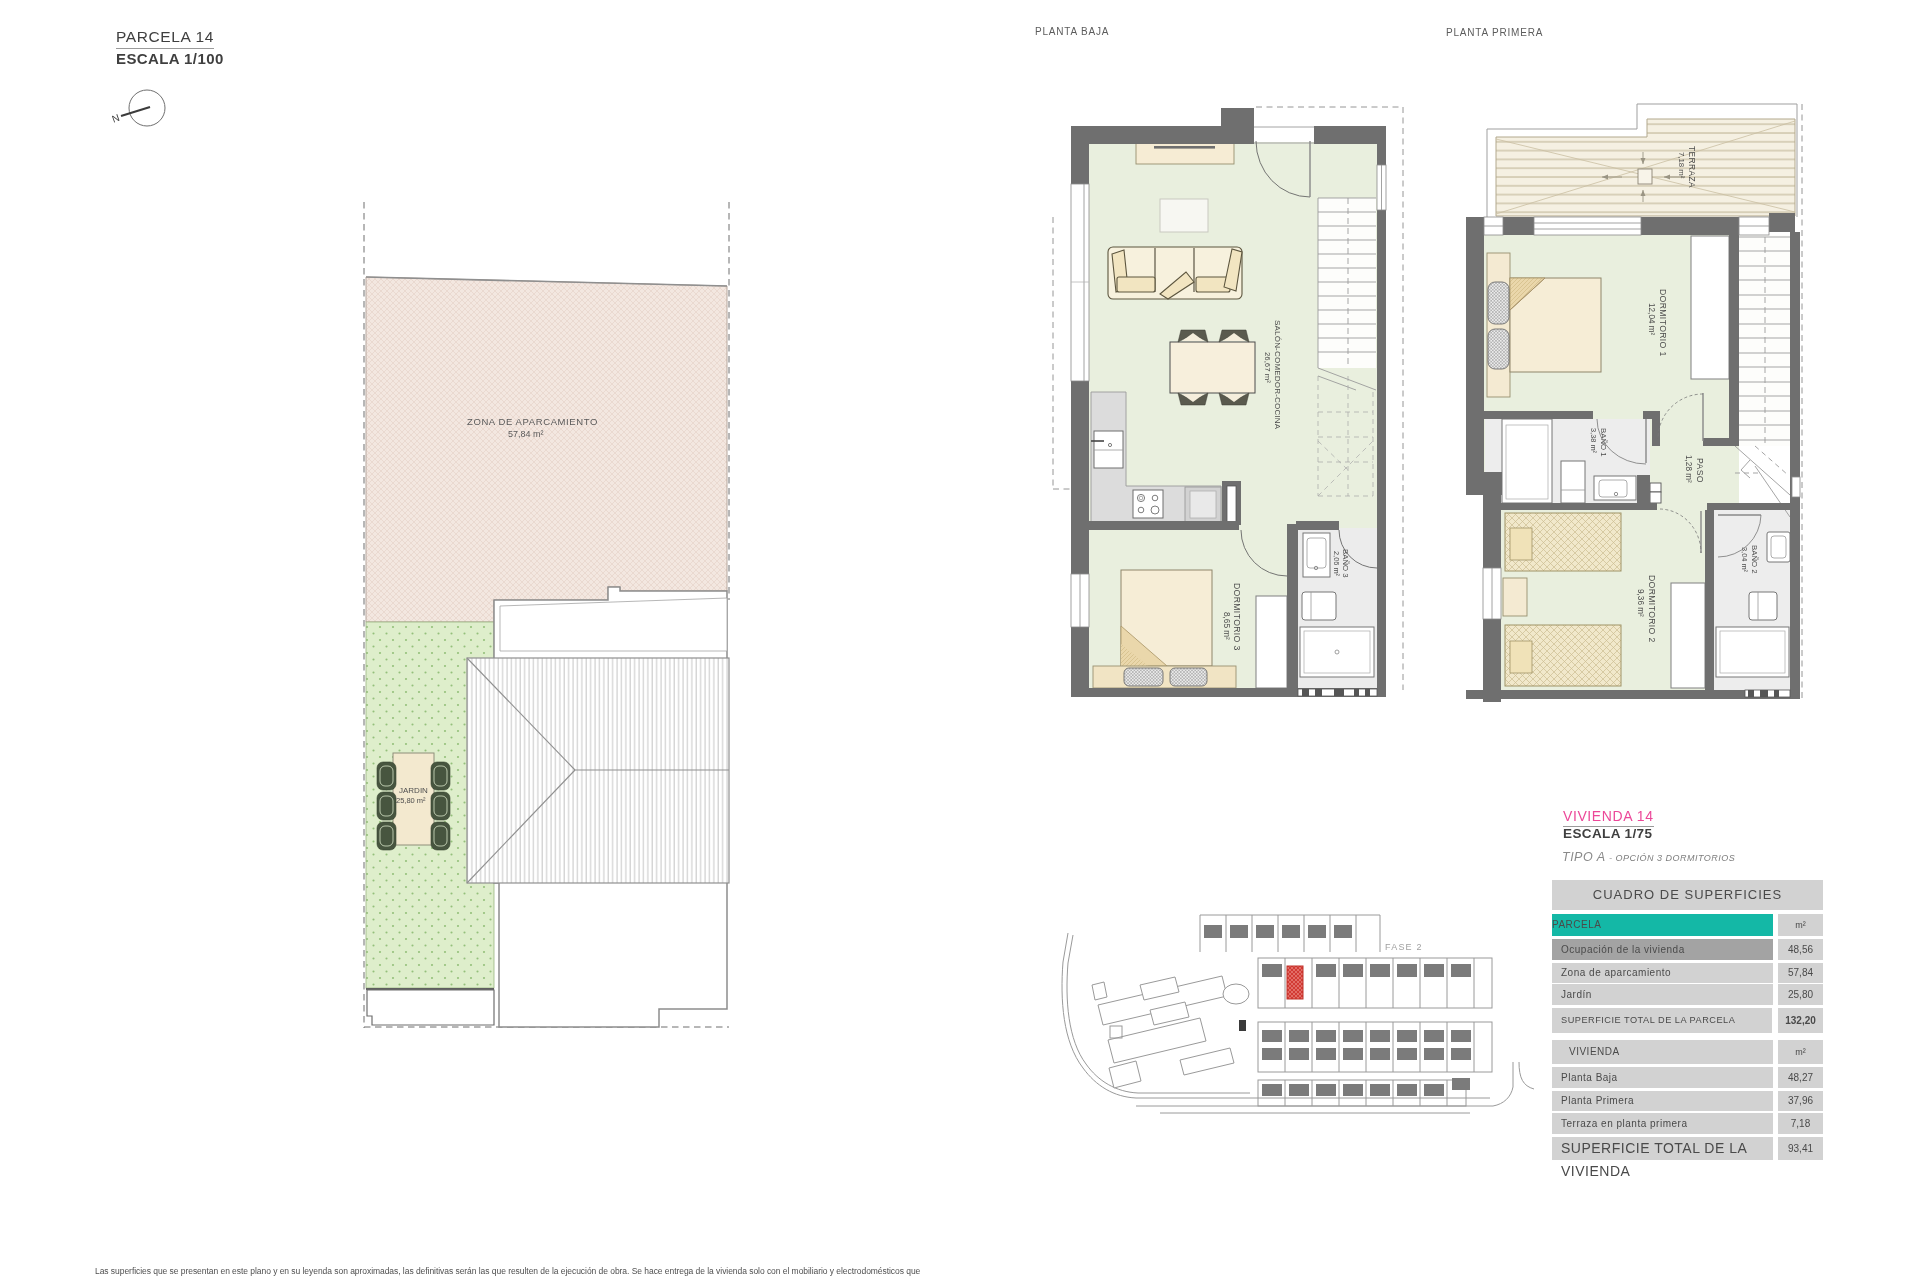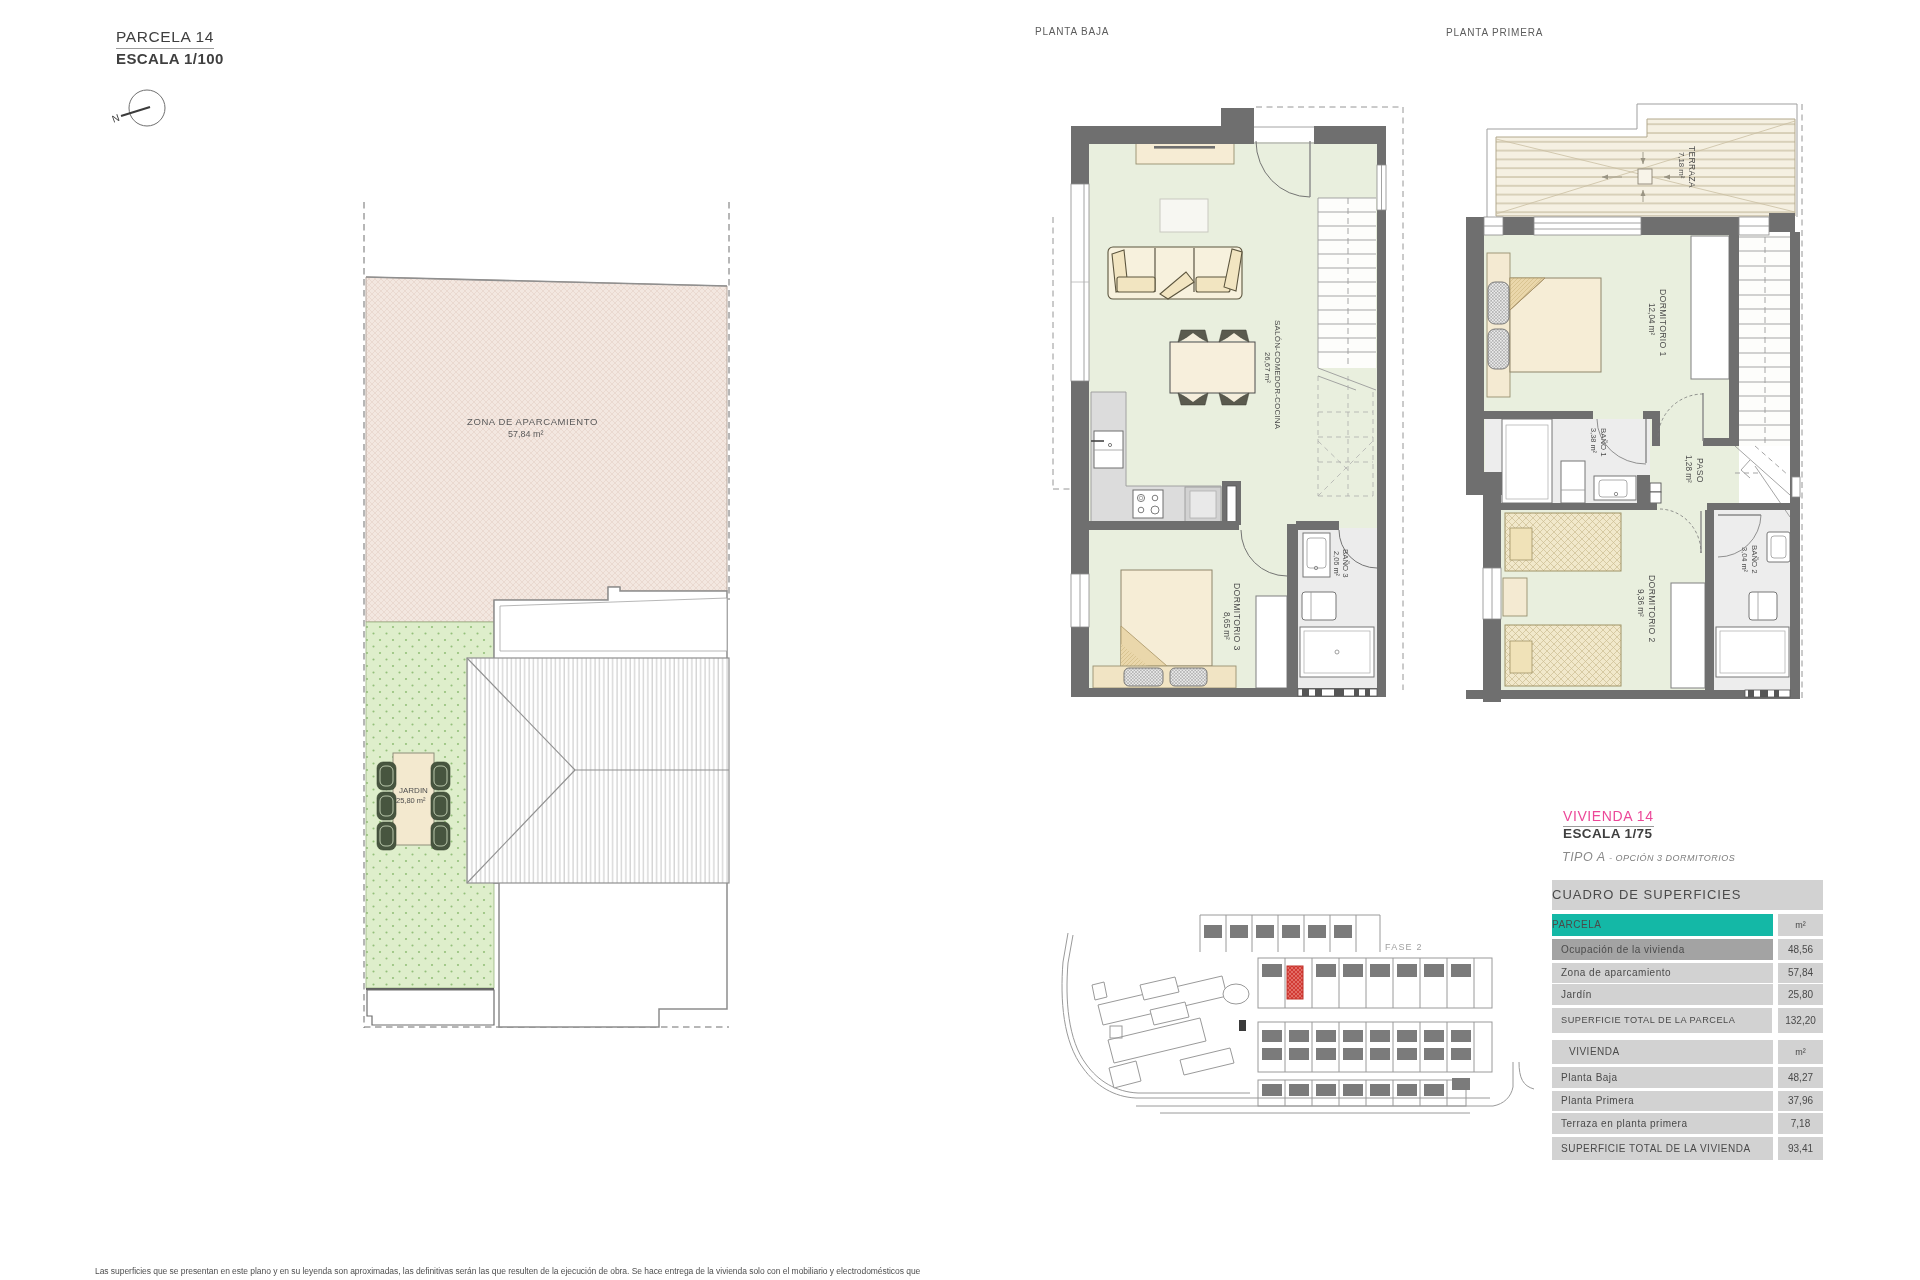--- a/index.html
+++ b/index.html
@@ -433,40 +433,40 @@
 <path d="M1660,509 A42,44 0 0 1 1701,553" fill="none" stroke="#777" stroke-width="0.8" stroke-dasharray="3,2.4"></path>
 
 <line x1="1718" y1="515" x2="1761" y2="515" stroke="#888" stroke-width="1.4"></line>
 <path d="M1761,515 A43,43 0 0 1 1718,557" fill="none" stroke="#777" stroke-width="0.8"></path>
 </svg>
 
 <div class="abs" style="left:1563px;top:808px;font-size:14px;letter-spacing:0.6px;color:#ec4899;border-bottom:1.2px solid #9a9a9a;padding-bottom:2px;">VIVIENDA 14</div>
 <div class="abs" style="left:1563px;top:826px;font-size:13.5px;letter-spacing:0.4px;color:#3f3f3f;font-weight:bold;">ESCALA 1/75</div>
 <div class="abs" style="left:1562px;top:850px;font-size:12.5px;font-style:italic;color:#8a8a8a;letter-spacing:0.5px;">TIPO A <span style="font-size:9px;color:#7d7d7d;">- OPCIÓN 3 DORMITORIOS</span></div>
 
-<div class="abs" style="left:1552px;top:880px;width:271px;height:30px;background:#d2d2d2;text-align:left;line-height:30px;font-size:13px;letter-spacing:1px;color:#4a4a4a;">CUADRO DE SUPERFICIES</div>
+<div class="abs" style="left:1552px;top:880px;width:271px;height:30px;background:#d2d2d2;text-align:center;line-height:30px;font-size:13px;letter-spacing:1px;color:#4a4a4a;">CUADRO DE SUPERFICIES</div>
 <div class="abs" style="left:1552px;top:914px;width:221px;height:22px;background:#14b8a6;font-size:10px;letter-spacing:0.5px;color:#4a4a4a;line-height:22px;box-sizing:border-box;">PARCELA</div>
 <div class="abs" style="left:1778px;top:914px;width:45px;height:22px;background:#d2d2d2;font-size:9px;color:#4a4a4a;line-height:22px;text-align:center;">m²</div>
 <div class="abs" style="left:1552px;top:939px;width:221px;height:21px;background:#a3a3a3;font-size:10px;letter-spacing:0.5px;color:#4a4a4a;line-height:21px;padding-left:9px;box-sizing:border-box;">Ocupación de la vivienda</div>
 <div class="abs" style="left:1778px;top:939px;width:45px;height:21px;background:#d2d2d2;font-size:10px;color:#4a4a4a;line-height:21px;text-align:center;">48,56</div>
 <div class="abs" style="left:1552px;top:963px;width:221px;height:20px;background:#d2d2d2;font-size:10px;letter-spacing:0.5px;color:#4a4a4a;line-height:20px;padding-left:9px;box-sizing:border-box;">Zona de aparcamiento</div>
 <div class="abs" style="left:1778px;top:963px;width:45px;height:20px;background:#d2d2d2;font-size:10px;color:#4a4a4a;line-height:20px;text-align:center;">57,84</div>
 <div class="abs" style="left:1552px;top:984px;width:221px;height:21px;background:#d2d2d2;font-size:10px;letter-spacing:0.5px;color:#4a4a4a;line-height:21px;padding-left:9px;box-sizing:border-box;">Jardín</div>
 <div class="abs" style="left:1778px;top:984px;width:45px;height:21px;background:#d2d2d2;font-size:10px;color:#4a4a4a;line-height:21px;text-align:center;">25,80</div>
 <div class="abs" style="left:1552px;top:1008px;width:220px;height:25px;background:#d2d2d2;font-size:9.2px;letter-spacing:0.5px;color:#4a4a4a;line-height:25px;padding-left:9px;box-sizing:border-box;">SUPERFICIE TOTAL DE LA PARCELA</div>
-<div class="abs" style="left:1778px;top:1008px;width:45px;height:25px;background:#d2d2d2;font-size:10px;color:#4a4a4a;line-height:25px;text-align:center;">132,20</div>
+<div class="abs" style="left:1778px;top:1008px;width:45px;height:25px;background:#d2d2d2;font-size:10px;color:#4a4a4a;line-height:25px;text-align:center;font-weight:bold;">132,20</div>
 <div class="abs" style="left:1552px;top:1040px;width:221px;height:24px;background:#d2d2d2;font-size:10px;letter-spacing:0.5px;color:#4a4a4a;line-height:24px;padding-left:17px;box-sizing:border-box;">VIVIENDA</div>
 <div class="abs" style="left:1778px;top:1040px;width:45px;height:24px;background:#d2d2d2;font-size:9px;color:#4a4a4a;line-height:24px;text-align:center;">m²</div>
 <div class="abs" style="left:1552px;top:1067px;width:221px;height:21px;background:#d2d2d2;font-size:10px;letter-spacing:0.5px;color:#4a4a4a;line-height:21px;padding-left:9px;box-sizing:border-box;">Planta Baja</div>
 <div class="abs" style="left:1778px;top:1067px;width:45px;height:21px;background:#d2d2d2;font-size:10px;color:#4a4a4a;line-height:21px;text-align:center;">48,27</div>
 <div class="abs" style="left:1552px;top:1091px;width:221px;height:20px;background:#d2d2d2;font-size:10px;letter-spacing:0.5px;color:#4a4a4a;line-height:20px;padding-left:9px;box-sizing:border-box;">Planta Primera</div>
 <div class="abs" style="left:1778px;top:1091px;width:45px;height:20px;background:#d2d2d2;font-size:10px;color:#4a4a4a;line-height:20px;text-align:center;">37,96</div>
 <div class="abs" style="left:1552px;top:1113px;width:221px;height:21px;background:#d2d2d2;font-size:10px;letter-spacing:0.5px;color:#4a4a4a;line-height:21px;padding-left:9px;box-sizing:border-box;">Terraza en planta primera</div>
 <div class="abs" style="left:1778px;top:1113px;width:45px;height:21px;background:#d2d2d2;font-size:10px;color:#4a4a4a;line-height:21px;text-align:center;">7,18</div>
-<div class="abs" style="left:1552px;top:1137px;width:221px;height:23px;background:#d2d2d2;font-size:10px;letter-spacing:0.5px;color:#4a4a4a;line-height:23px;padding-left:9px;box-sizing:border-box;">SUPERFICIE TOTAL DE LA VIVIENDA</div>
+<div class="abs" style="left:1552px;top:1137px;width:221px;height:23px;background:#d2d2d2;font-size:14px;letter-spacing:0.5px;color:#4a4a4a;line-height:23px;padding-left:9px;box-sizing:border-box;">SUPERFICIE TOTAL DE LA VIVIENDA</div>
 <div class="abs" style="left:1778px;top:1137px;width:45px;height:23px;background:#d2d2d2;font-size:10px;color:#4a4a4a;line-height:23px;text-align:center;">93,41</div>
 
 <svg style="left:1050px;top:900px;" width="500" height="250" viewBox="1050 900 500 250">
 <defs>
 <pattern id="redx" width="4" height="4" patternUnits="userSpaceOnUse">
 <rect width="4" height="4" fill="#d23b34"></rect>
 <path d="M0,4 L4,0 M0,0 L4,4" stroke="#e9837d" stroke-width="0.7"></path>
 </pattern>
 </defs>
 <g stroke="#9a9a9a" stroke-width="1" fill="none">

